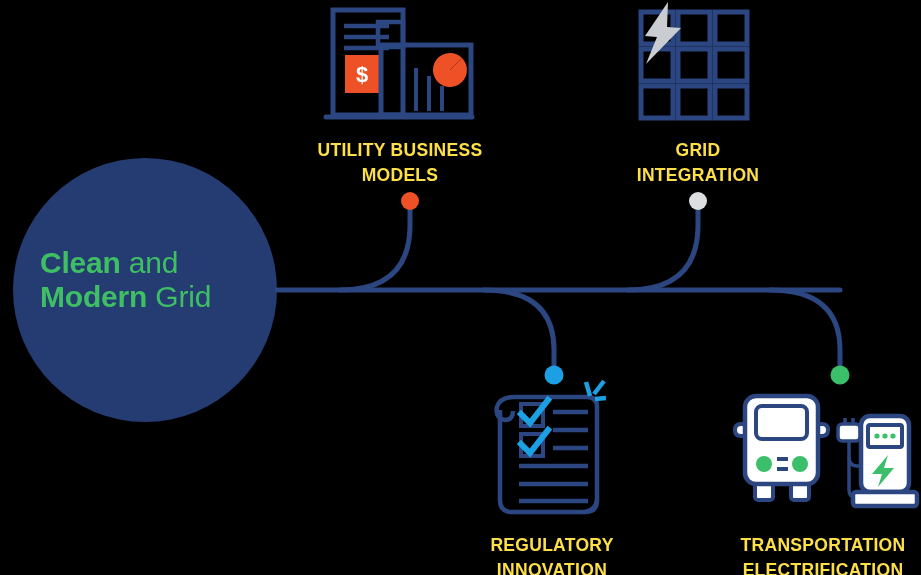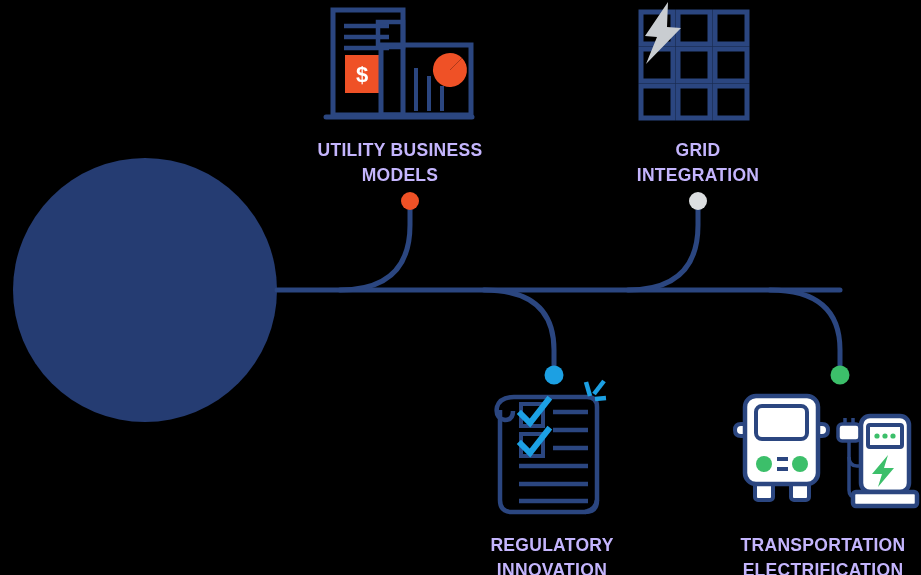--- a/index.html
+++ b/index.html
@@ -41,21 +41,21 @@
   .hub-label .strong { font-weight: bold; }
   .hub-label .light  { font-weight: normal; }
 
   .node-label {
     position: absolute;
     text-align: center;
     font-weight: bold;
     font-size: 17.5px;
     line-height: 1.45;
     letter-spacing: 0.3px;
-    color: #c4b5fd;
+    color: #fde047;
     text-transform: uppercase;
     white-space: pre-line;
   }
   #label-utility        { left: 292px; top: 138px; width: 216px; }
   #label-grid           { left: 602px; top: 138px; width: 192px; }
   #label-regulatory     { left: 444px; top: 533px; width: 216px; }
   #label-transportation { left: 714px; top: 533px; width: 218px; }
 </style>
 </head>
 <body>
@@ -189,20 +189,24 @@
         <rect x="868" y="425" width="34" height="22" rx="2" fill="#FFFFFF" stroke="#2B4680" stroke-width="4"></rect>
         <circle cx="877" cy="436" r="2.6" fill="#3CBF6A"></circle>
         <circle cx="885" cy="436" r="2.6" fill="#3CBF6A"></circle>
         <circle cx="893" cy="436" r="2.6" fill="#3CBF6A"></circle>
 
         <path d="M 888 455 L 872 474 L 882 474 L 878 487 L 894 468 L 884 468 Z" fill="#3CBF6A"></path>
       </g>
     </g>
   </svg>
 
+  <div class="hub-label">
+    <div><span class="strong">Clean</span><span class="light"> and</span></div>
+    <div><span class="strong">Modern</span><span class="light"> Grid</span></div>
+  </div>
 
   <div class="node-label" id="label-utility">UTILITY BUSINESS
 MODELS</div>
 
   <div class="node-label" id="label-grid">GRID
 INTEGRATION</div>
 
   <div class="node-label" id="label-regulatory">REGULATORY
 INNOVATION</div>
 

